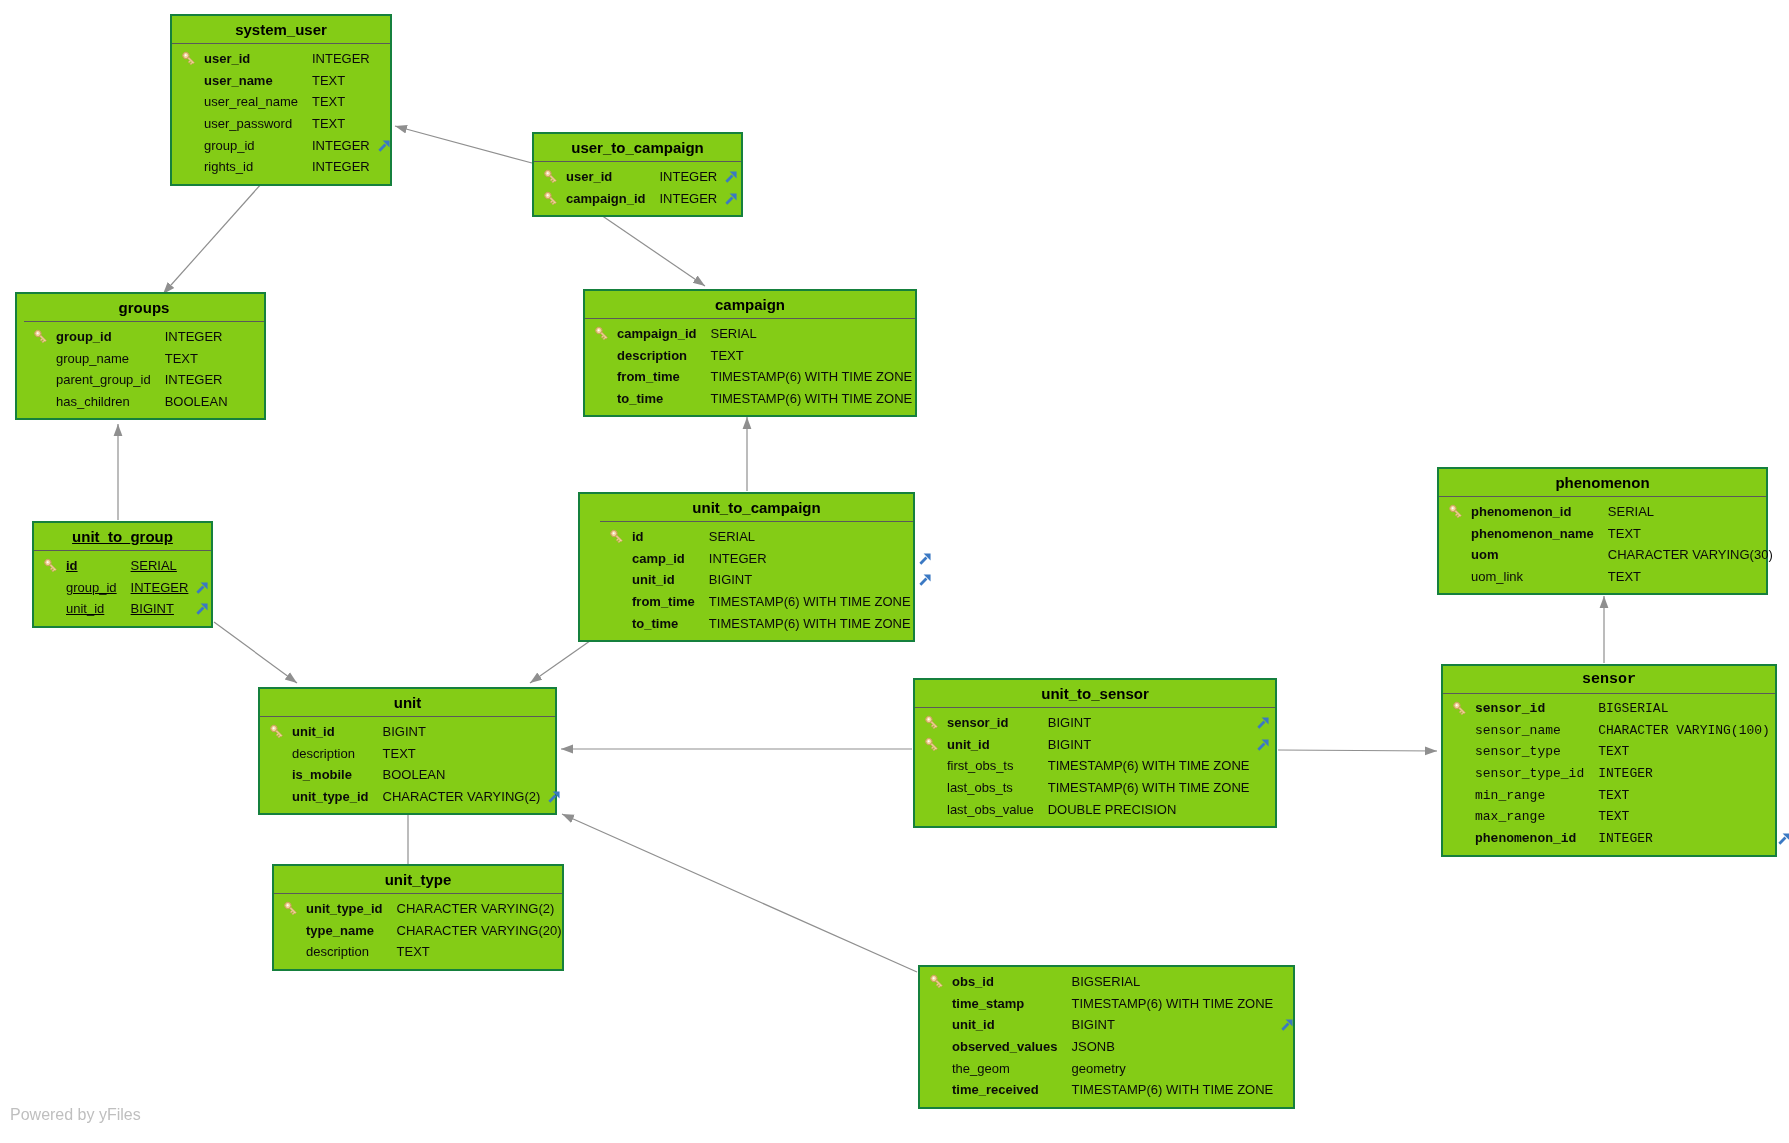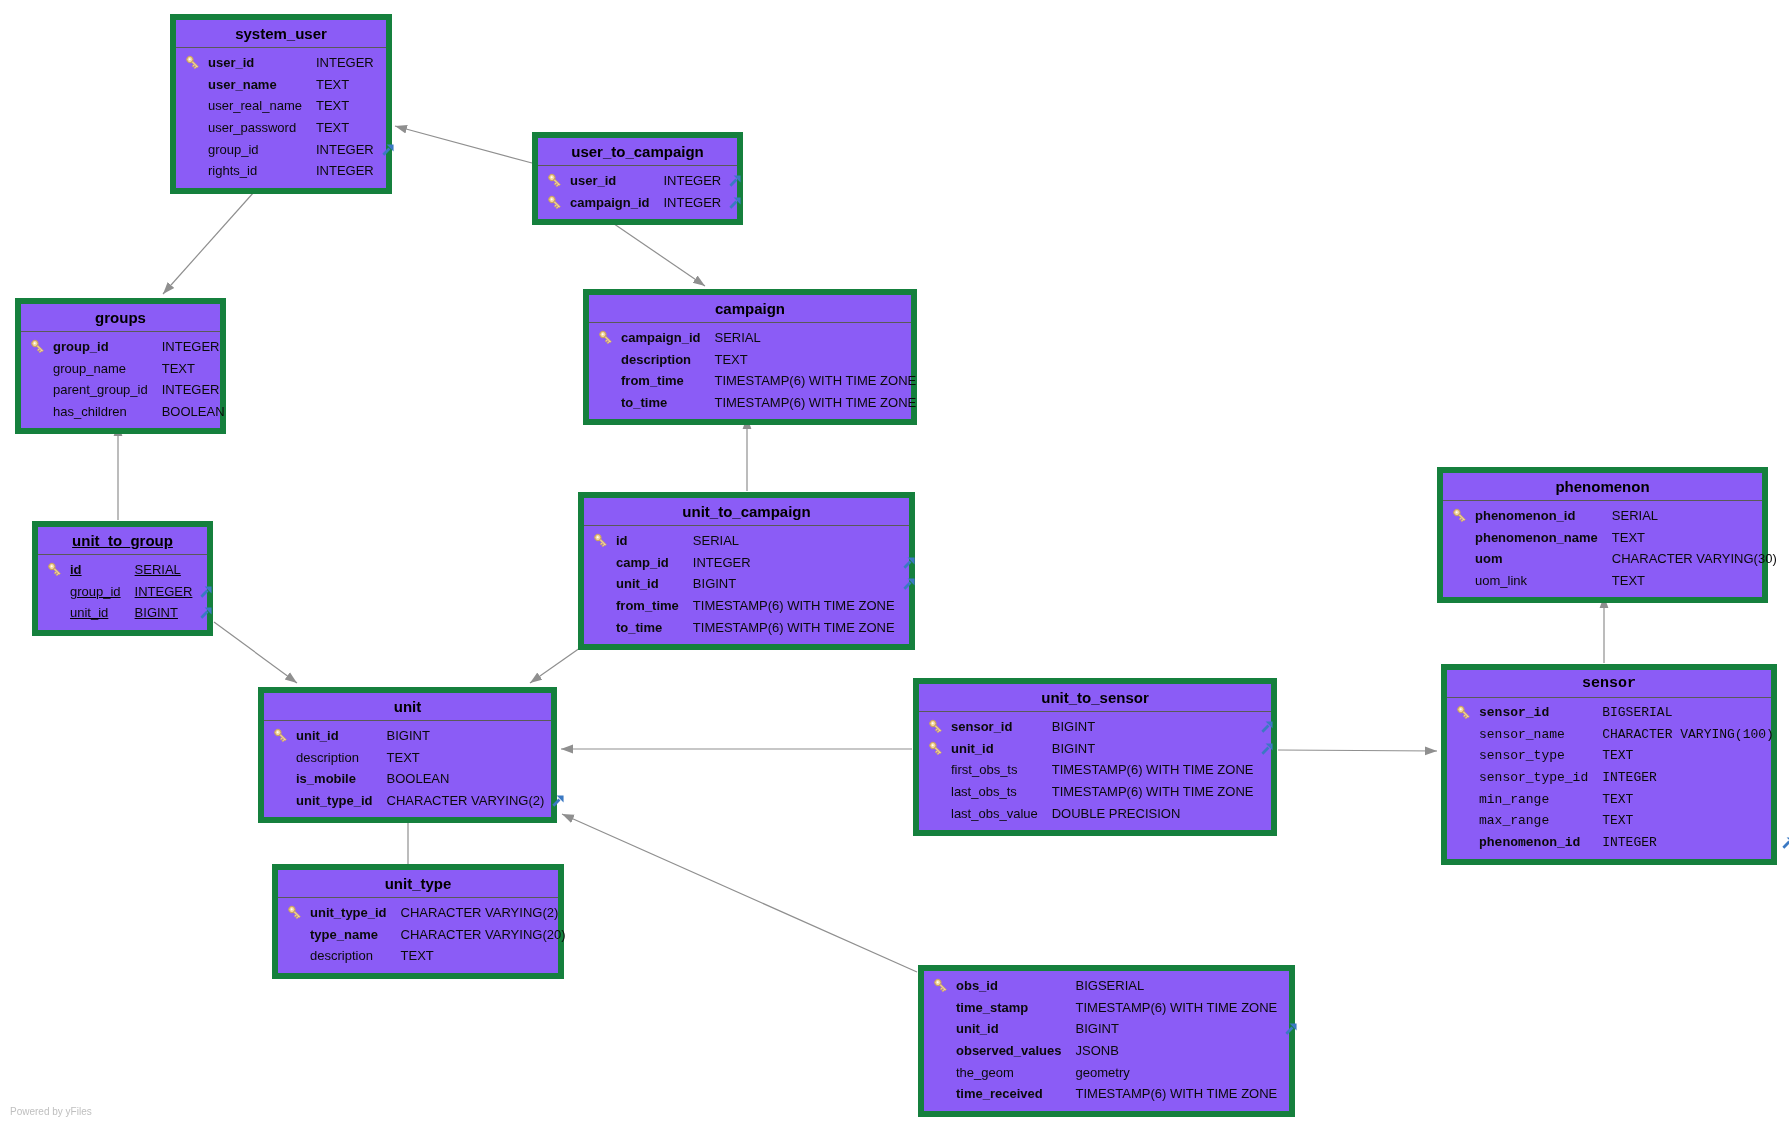--- a/index.html
+++ b/index.html
@@ -1,31 +1,31 @@
 <!DOCTYPE html>
 <html><head>
 <meta charset="utf-8">
 <style>
   html,body{margin:0;padding:0;background:#ffffff;}
   #canvas{position:relative;width:1789px;height:1143px;background:#ffffff;overflow:hidden;
           font-family:"Liberation Sans",sans-serif;}
   #edge-layer{position:absolute;left:0;top:0;width:1789px;height:1143px;z-index:0;}
-  .table-node{position:absolute;z-index:1;background:#8b5cf6;border:6px solid #15803d;
+  .table-node{position:absolute;z-index:1;background:#84cc16;border:2px solid #15803d;
               box-sizing:border-box;box-shadow:0 0 0 0 transparent;}
   .table-title{height:27px;line-height:27px;text-align:center;font-size:15px;font-weight:bold;
                color:#000;border-bottom:1px solid #5a5a5a;}
   .table-body{display:grid;grid-template-columns:26px max-content 1fr 24px;
               grid-auto-rows:21.6px;align-items:center;padding:4px 6px 6px 6px;}
   .cell{font-size:13px;color:#0a0a0a;white-space:nowrap;}
   .row-icon{display:flex;align-items:center;justify-content:flex-start;padding-left:2px;}
   .row-name{padding-right:12px;}
   .row-name.bold{font-weight:bold;}
   .row-type{padding-left:2px;}
   .row-fk{display:flex;align-items:center;justify-content:flex-end;padding-right:2px;}
-  #watermark{position:absolute;left:10px;top:1106px;z-index:2;font-size:10px;color:#bfbfbf;
+  #watermark{position:absolute;left:10px;top:1106px;z-index:2;font-size:16px;color:#bfbfbf;
              font-family:"Liberation Sans",sans-serif;cursor:pointer;}
   .edge{stroke:#8f8f8f;stroke-width:1.2;fill:none;}
 </style>
 </head>
 <body>
 
 <div id="canvas">
   <svg id="edge-layer" viewBox="0 0 1789 1143">
     <defs>
       <marker id="arr" markerUnits="userSpaceOnUse" markerWidth="16" markerHeight="12" refX="12" refY="5" orient="auto">
@@ -120,21 +120,21 @@
         <div class="cell row-name bold">campaign_id</div>
         <div class="cell row-type">INTEGER</div>
         <div class="cell row-fk">
           <svg width="15" height="15" viewBox="0 0 16 16">
             <path d="M2.5 13.5 L9 7" stroke="#3B79C3" stroke-width="3"></path>
             <path d="M6 2.6 L13.4 2.6 L13.4 10 Z" fill="#3B79C3"></path>
           </svg>
         </div>
       </div>
   </div>
-    <div class="table-node" style="left: 15px; top: 298px; width: 211px;">
+    <div class="table-node" style="left: 15px; top: 292px; width: 251px; padding-left: 7px;">
     <div class="table-title">groups</div>
     <div class="table-body">
         <div class="cell row-icon">
           <svg width="17" height="17" viewBox="0 0 17 17">
             <g transform="rotate(45 8.5 8.5)">
               <path d="M7.2 7.3 H15.4 V9 H14.6 V11.2 H13.2 V9 H12.2 V11.2 H10.8 V9 H7.2 Z" fill="#F2D59C" stroke="#CBA25E" stroke-width="0.8"></path>
               <circle cx="4.5" cy="8.2" r="3" fill="#F2D59C" stroke="#CBA25E" stroke-width="1"></circle>
               <circle cx="4.2" cy="8.2" r="1" fill="#ffffff"></circle>
             </g>
           </svg>
@@ -213,21 +213,21 @@
         <div class="cell row-name">unit_id</div>
         <div class="cell row-type">BIGINT</div>
         <div class="cell row-fk">
           <svg width="15" height="15" viewBox="0 0 16 16">
             <path d="M2.5 13.5 L9 7" stroke="#3B79C3" stroke-width="3"></path>
             <path d="M6 2.6 L13.4 2.6 L13.4 10 Z" fill="#3B79C3"></path>
           </svg>
         </div>
       </div>
   </div>
-    <div class="table-node" style="left: 578px; top: 492px; width: 337px;">
+    <div class="table-node" style="left: 578px; top: 492px; width: 337px; padding-left: 20px;">
     <div class="table-title">unit_to_campaign</div>
     <div class="table-body">
         <div class="cell row-icon">
           <svg width="17" height="17" viewBox="0 0 17 17">
             <g transform="rotate(45 8.5 8.5)">
               <path d="M7.2 7.3 H15.4 V9 H14.6 V11.2 H13.2 V9 H12.2 V11.2 H10.8 V9 H7.2 Z" fill="#F2D59C" stroke="#CBA25E" stroke-width="0.8"></path>
               <circle cx="4.5" cy="8.2" r="3" fill="#F2D59C" stroke="#CBA25E" stroke-width="1"></circle>
               <circle cx="4.2" cy="8.2" r="1" fill="#ffffff"></circle>
             </g>
           </svg>

